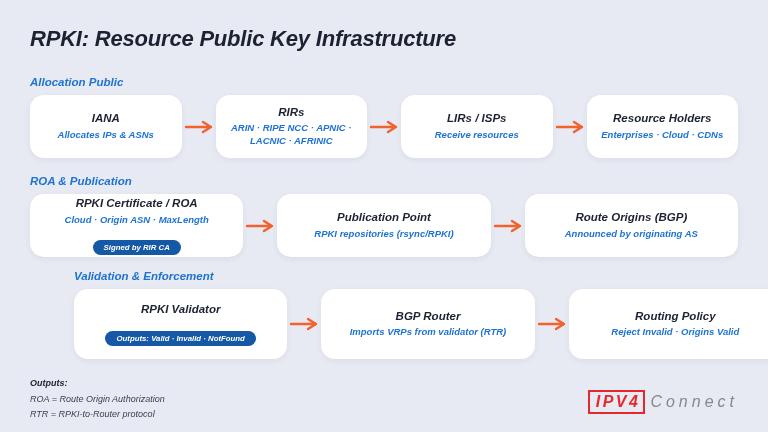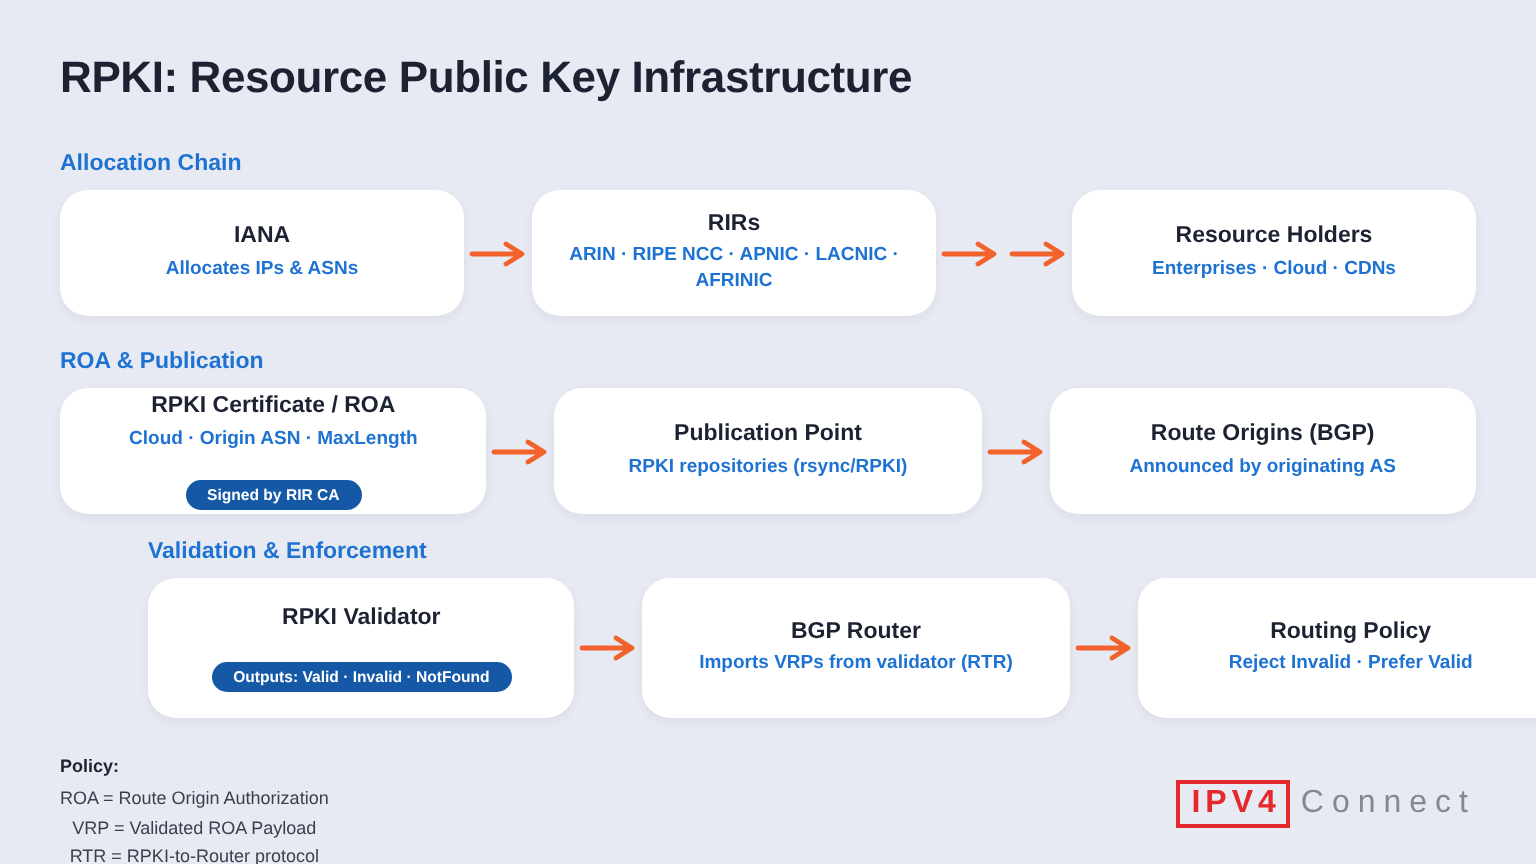--- a/index.html
+++ b/index.html
@@ -7,21 +7,21 @@
     --accent-blue:#1E73D2; --badge-blue:#1558A6; --arrow-orange:#F2622D;
     --legend-text:#3A3F4D; --logo-red:#E4282C; --logo-gray:#85898F;
   }
   *{margin:0;padding:0;box-sizing:border-box;}
   html,body{width:768px;height:432px;overflow:hidden;}
   body{
     background:var(--background);
     font-family:"Liberation Sans","DejaVu Sans",sans-serif;
     position:relative;
   }
-  .canvas{width:768px;height:312px;padding:26px 30px 0 30px;}
+  .canvas{width:768px;height:312px;padding:26px 30px 0 30px;font-style:italic;}
   .page-title{
     font-size:22px;font-weight:700;color:var(--heading);
     letter-spacing:-0.2px;
   }
   .band-label{
     font-size:11.5px;font-weight:700;color:var(--accent-blue);
     margin-bottom:7px;
   }
   .band-1{margin-top:24px;}
   .band-2{margin-top:17px;}
@@ -44,59 +44,63 @@
   }
   .arrow{
     flex:0 0 34px;display:flex;align-items:center;justify-content:center;
   }
   .arrow svg{display:block;}
   .footer{
     display:flex;justify-content:space-between;align-items:flex-start;
     margin-top:19px;width:708px;
   }
   .legend-title{font-size:9px;font-weight:700;color:var(--heading);margin-bottom:4px;}
-  .legend-item{font-size:9px;color:var(--legend-text);line-height:14.5px;text-align:center;}
+  .legend-item{font-size:9px;color:var(--legend-text);line-height:14.5px;}
   .logo{display:flex;align-items:center;margin-top:12px;}
   .logo-box{
     border:2.5px solid var(--logo-red);color:var(--logo-red);
     font-weight:700;font-size:16px;letter-spacing:2.5px;
     padding:2px 3px 2px 6px;display:inline-block;line-height:1;
   }
   .logo-name{
     color:var(--logo-gray);font-size:16px;letter-spacing:4px;
     font-weight:400;margin-left:5px;line-height:1;
   }
 </style>
 </head>
 <body>
 
 <div class="canvas">
 
   <div class="page-title">RPKI: Resource Public Key Infrastructure</div>
 
   <section class="band-1">
-    <div class="band-label">Allocation Chain</div>
+    <div class="band-label">Allocation Public</div>
     <div class="row row-1">
       <div class="card">
         <div class="card-title">IANA</div>
         <div class="card-sub">Allocates IPs &amp; ASNs</div>
       </div>
       <div class="arrow">
         <svg width="30" height="14" viewBox="0 0 30 14">
             <path d="M2 7 H25 M19 2 L27 7 L19 12" stroke="#F2622D" stroke-width="2.4" fill="none" stroke-linecap="round" stroke-linejoin="round"></path>
           </svg>
       </div>
       <div class="card">
         <div class="card-title">RIRs</div>
         <div class="card-sub">ARIN · RIPE NCC · APNIC · LACNIC · AFRINIC</div>
       </div>
       <div class="arrow">
         <svg width="30" height="14" viewBox="0 0 30 14">
             <path d="M2 7 H25 M19 2 L27 7 L19 12" stroke="#F2622D" stroke-width="2.4" fill="none" stroke-linecap="round" stroke-linejoin="round"></path>
           </svg>
+      </div>
+      <div class="card">
+        <div class="card-title">LIRs / ISPs</div>
+        <div class="card-sub">Receive resources</div>
       </div>
       <div class="arrow">
         <svg width="30" height="14" viewBox="0 0 30 14">
             <path d="M2 7 H25 M19 2 L27 7 L19 12" stroke="#F2622D" stroke-width="2.4" fill="none" stroke-linecap="round" stroke-linejoin="round"></path>
           </svg>
       </div>
       <div class="card">
         <div class="card-title">Resource Holders</div>
         <div class="card-sub">Enterprises · Cloud · CDNs</div>
       </div>
@@ -148,30 +152,29 @@
         <div class="card-title">BGP Router</div>
         <div class="card-sub">Imports VRPs from validator (RTR)</div>
       </div>
       <div class="arrow">
         <svg width="30" height="14" viewBox="0 0 30 14">
             <path d="M2 7 H25 M19 2 L27 7 L19 12" stroke="#F2622D" stroke-width="2.4" fill="none" stroke-linecap="round" stroke-linejoin="round"></path>
           </svg>
       </div>
       <div class="card">
         <div class="card-title">Routing Policy</div>
-        <div class="card-sub">Reject Invalid · Prefer Valid</div>
+        <div class="card-sub">Reject Invalid · Origins Valid</div>
       </div>
     </div>
   </section>
 
   <div class="footer">
     <div class="legend">
-      <div class="legend-title">Policy:</div>
+      <div class="legend-title">Outputs:</div>
       <div class="legend-item">ROA = Route Origin Authorization</div>
-      <div class="legend-item">VRP = Validated ROA Payload</div>
       <div class="legend-item">RTR = RPKI-to-Router protocol</div>
     </div>
     <div class="logo">
       <span class="logo-box"><span>IP</span><span>V</span><span>4</span></span>
       <span class="logo-name">Connect</span>
     </div>
   </div>
 
 </div>
 

